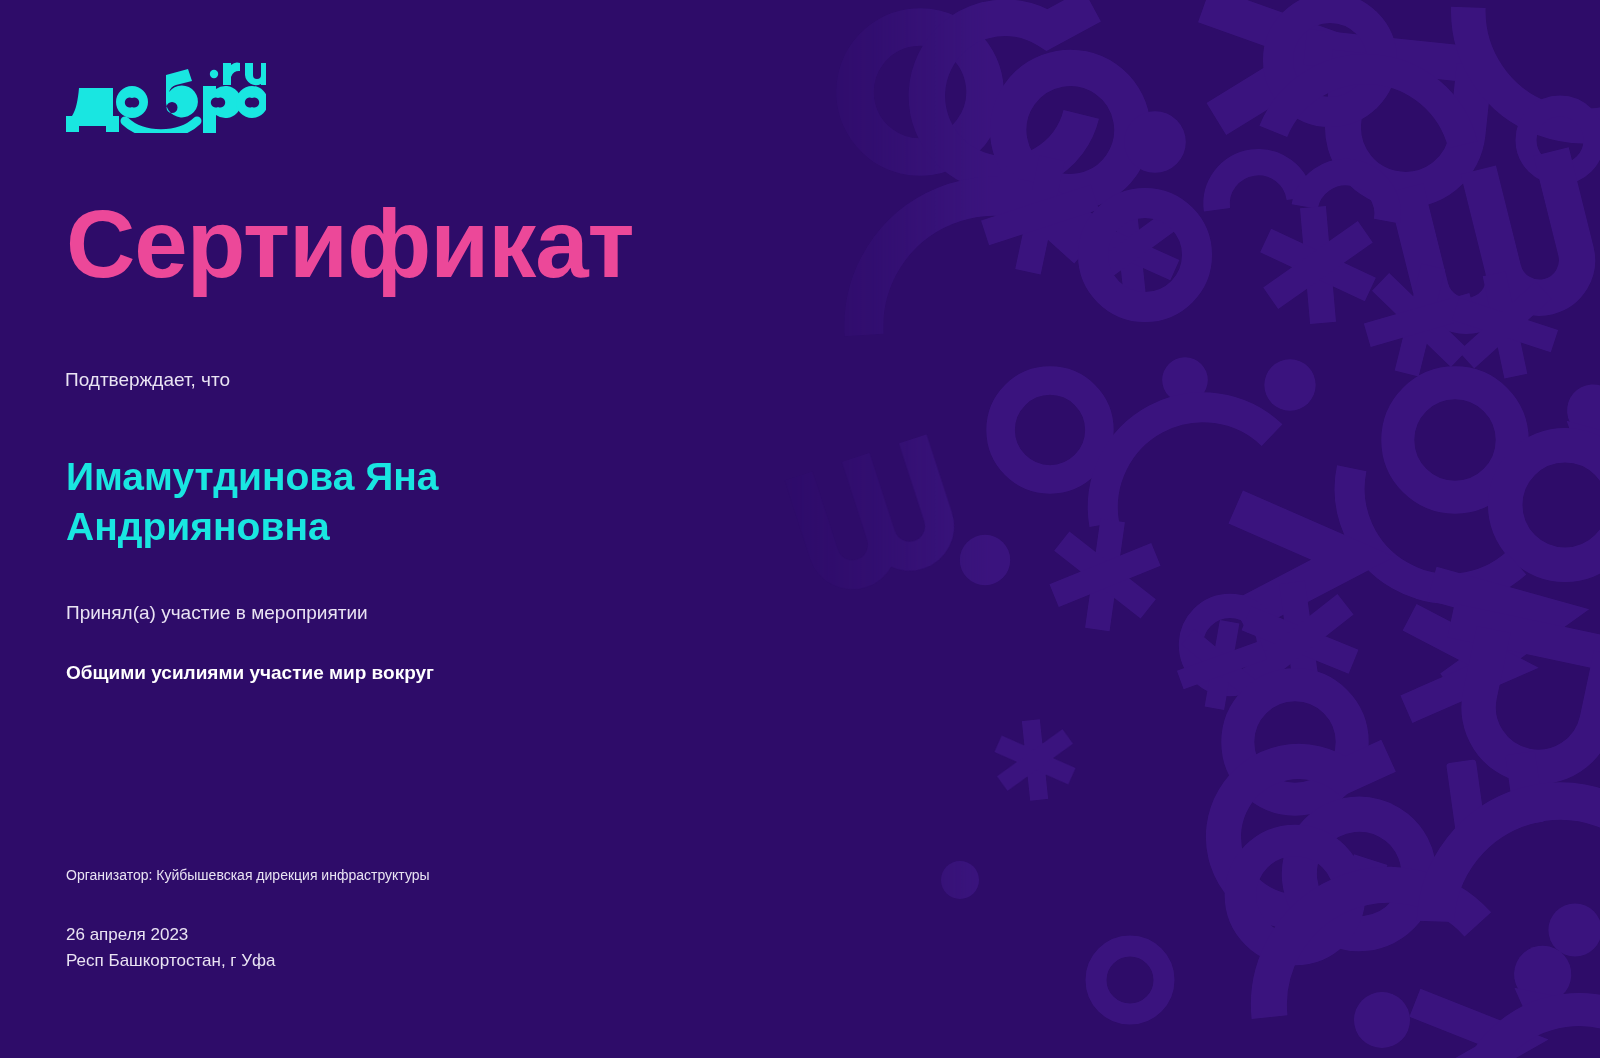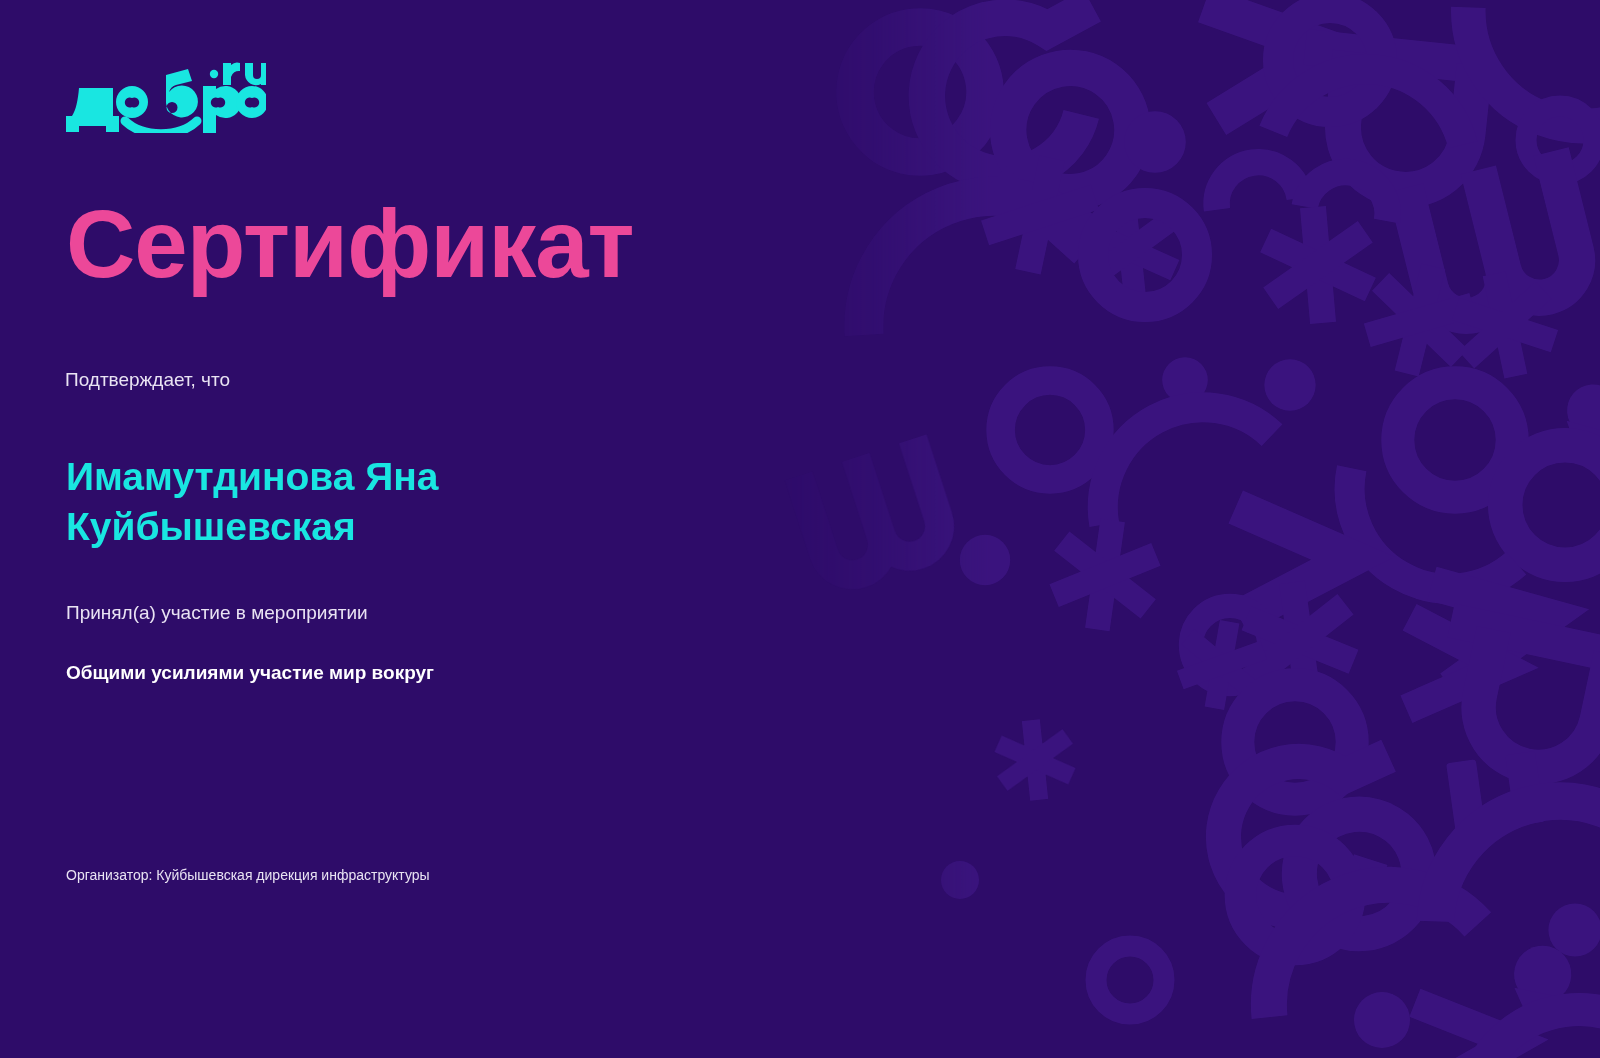--- a/index.html
+++ b/index.html
@@ -313,23 +313,27 @@
           <path d="M157 6 h8 v2 a9 9 0 0 1 9 -2 v8 a8 8 0 0 0 -9 6 v8 h-8 z"></path>
           <path d="M179 6 h8 v12 a4 4 0 0 0 8 0 v-12 h8 v22 h-8 v-1 a11 11 0 0 1 -16 -9 z"></path>
         </g>
       </svg>
     </div>
 
     <h1 id="page-title">Сертификат</h1>
 
     <div id="confirms-label">Подтверждает, что</div>
 
-    <div id="recipient-name">Имамутдинова Яна Куйбышевская</div>
+    <div id="recipient-name">Имамутдинова Яна Андрияновна</div>
 
     <div id="participation-label">Принял(а) участие в мероприятии</div>
 
     <div id="event-name">Общими усилиями участие мир вокруг</div>
 
     <div id="organizer-line">Организатор: Куйбышевская дирекция инфраструктуры</div>
 
+    <div id="issue-meta">
+      <div>26 апреля 2023</div>
+      <div>Респ Башкортостан, г Уфа</div>
+    </div>
 
   </div>
 </div>
 
 </body></html>

